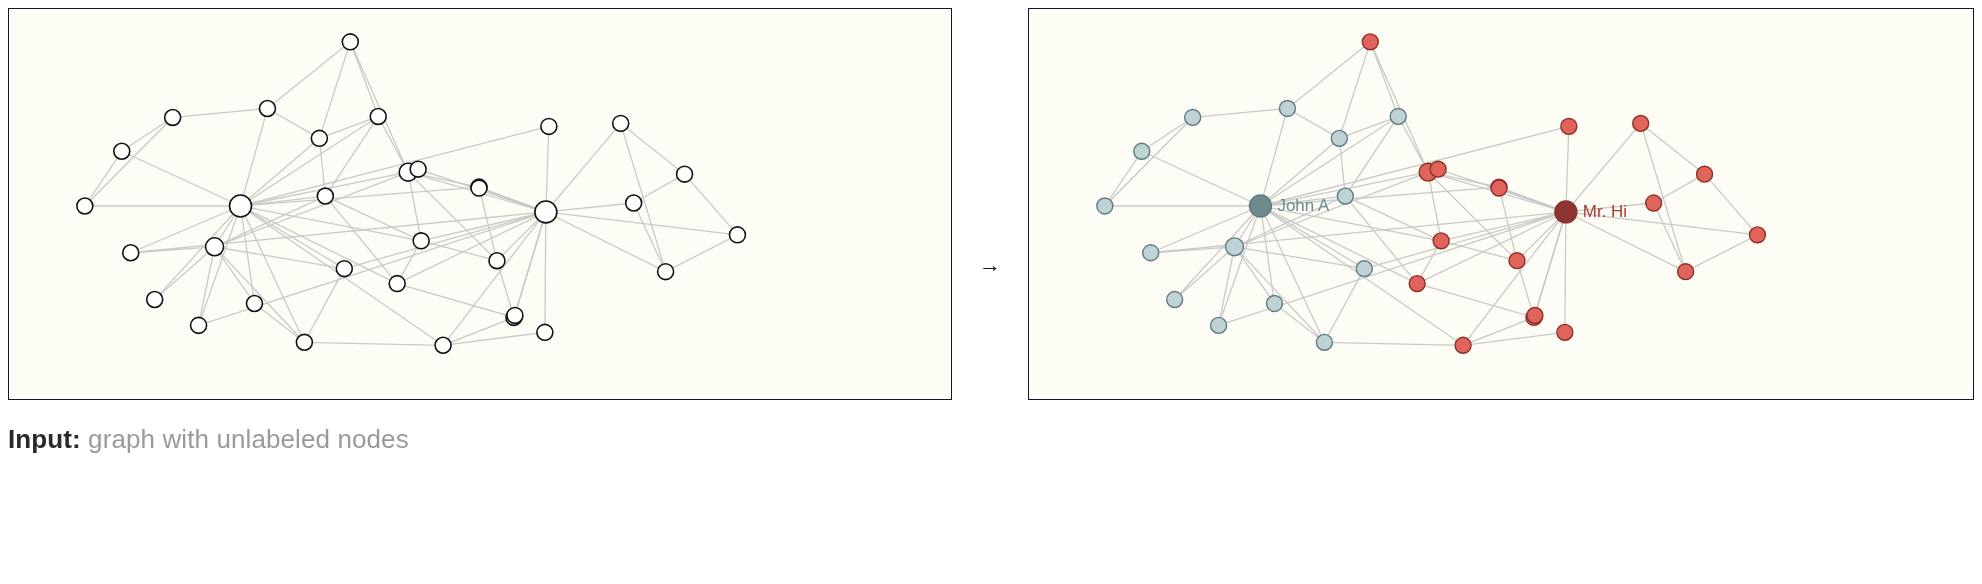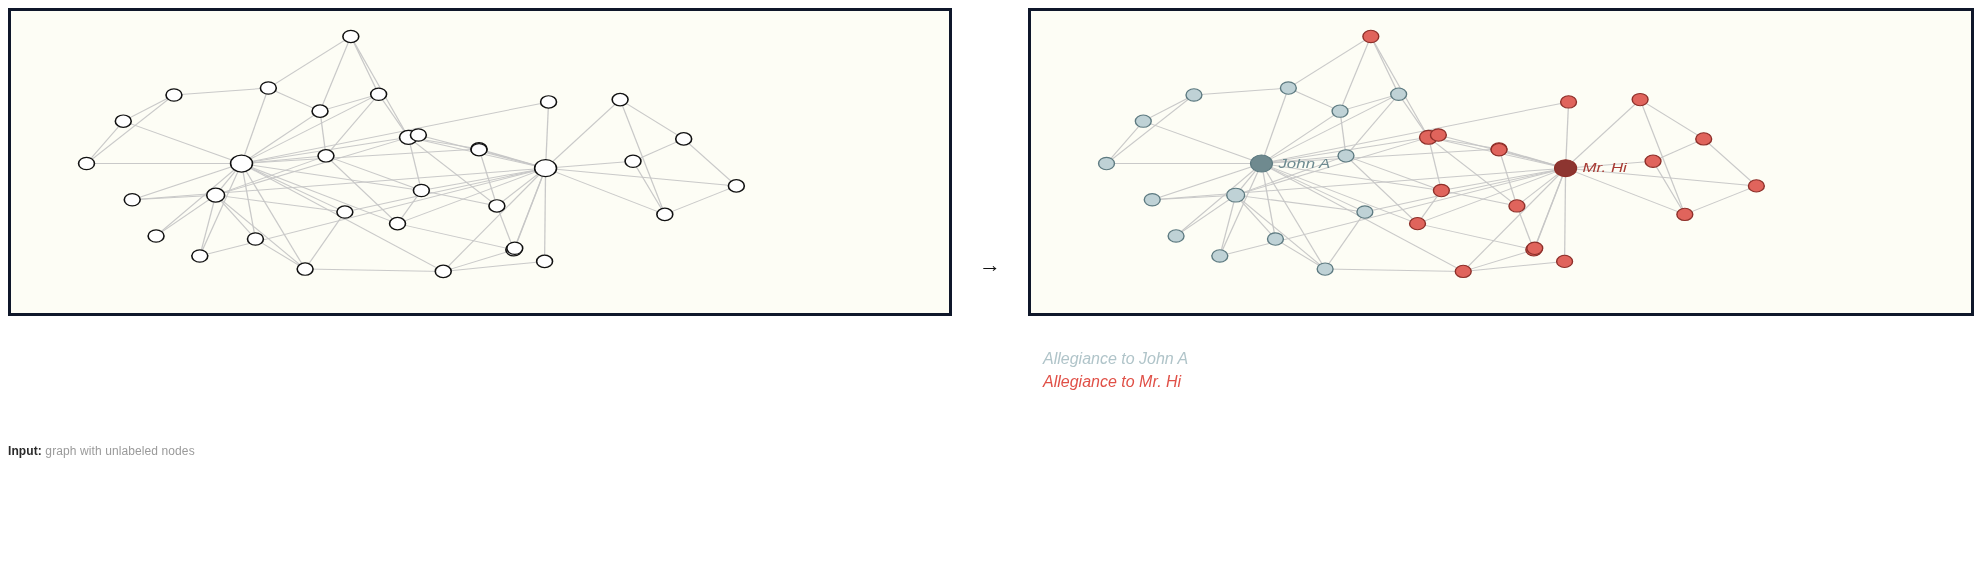--- a/index.html
+++ b/index.html
@@ -5,38 +5,37 @@
 <style>
   html,body{margin:0;padding:0;background:#ffffff;}
   body{
     width:1982px;height:584px;overflow:hidden;
     font-family:"Liberation Sans", sans-serif;
     -webkit-font-smoothing:antialiased;
   }
   .stage{position:relative;width:1982px;height:584px;}
 
   .panel{
-    position:absolute;top:8px;height:308px;
-    background:#fdfdf5;border:3px solid #0f172a;
+    position:absolute;top:8px;height:392px;
+    background:#fdfdf5;border:1px solid #0f172a;
     box-sizing:border-box;
-    font-style:italic;
   }
   #panel-input {left:8px;  width:944px;}
   #panel-output{left:1028px;width:946px;}
 
   .panel svg{position:absolute;left:0;top:0;width:100%;height:100%;display:block;}
 
   .arrow{
     position:absolute;left:960px;top:243px;width:60px;height:44px;
     display:flex;align-items:center;justify-content:center;
     font-size:22px;color:#111111;line-height:1;
   }
 
   .caption{
-    position:absolute;top:444px;font-size:12px;color:#9a9a9a;
+    position:absolute;top:424px;font-size:26px;color:#9a9a9a;
     white-space:nowrap;letter-spacing:.1px;
   }
   #caption-input {left:8px;}
   #caption-output{left:1028px;}
   .caption .lead{color:#2a2a2a;font-weight:bold;}
 
   .legend{position:absolute;left:1040px;top:443px;font-size:16px;line-height:23px;}
   .legend div{white-space:nowrap;}
   .legend .john{color:#b0c4c9;}
   .legend .hi{color:#e05047;}
@@ -299,24 +298,20 @@
           <circle cx="677" cy="166" r="8" fill="#e0645c" stroke="#8d2f29" stroke-width="1.4"></circle>
           <circle cx="730" cy="227" r="8" fill="#e0645c" stroke="#8d2f29" stroke-width="1.4"></circle>
           <circle cx="389" cy="276" r="8" fill="#e0645c" stroke="#8d2f29" stroke-width="1.4"></circle>
           <circle cx="410" cy="161" r="8" fill="#e0645c" stroke="#8d2f29" stroke-width="1.4"></circle>
           <circle cx="507" cy="308" r="8" fill="#e0645c" stroke="#8d2f29" stroke-width="1.4"></circle>
           <circle cx="296" cy="335" r="8" fill="#bfd2d6" stroke="#5d7a80" stroke-width="1.4"></circle>
           <circle cx="541" cy="118" r="8" fill="#e0645c" stroke="#8d2f29" stroke-width="1.4"></circle>
           <circle cx="471" cy="180" r="8" fill="#e0645c" stroke="#8d2f29" stroke-width="1.4"></circle>
         </g>
       </svg>
-    <div class="legend" style="left:12px;top:336px;position:absolute;">
-      <div class="john">Allegiance to John A</div>
-      <div class="hi">Allegiance to Mr. Hi</div>
-    </div>
   </div>
 
   <div class="caption" id="caption-input">
     <span class="lead">Input:</span><span> graph with unlabeled nodes</span>
   </div>
 
 
 </div>
 
 </body></html>

